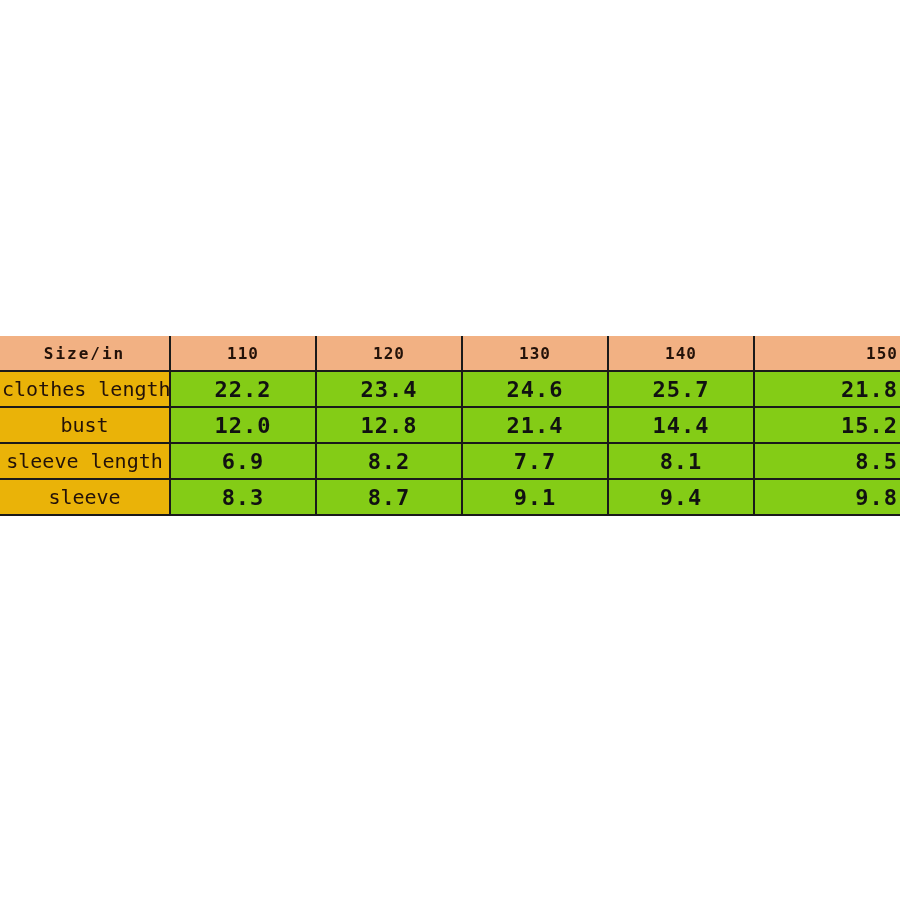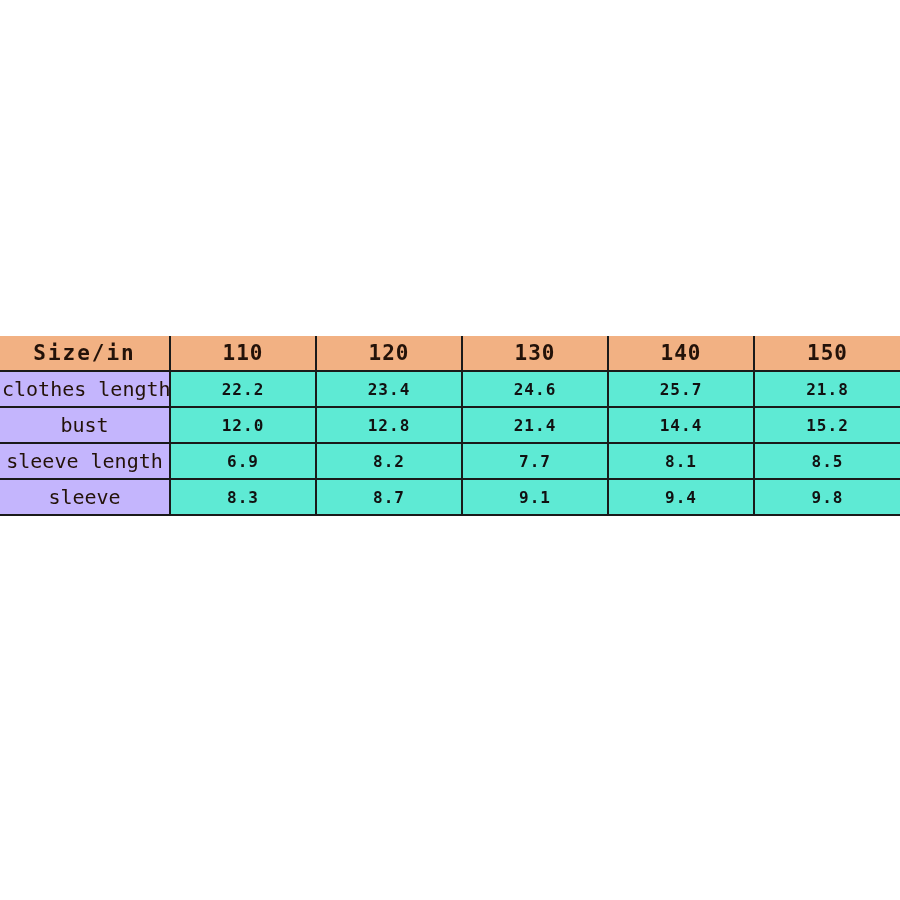--- a/index.html
+++ b/index.html
@@ -33,47 +33,47 @@
     text-align: center;
     vertical-align: middle;
     height: 34px;
     padding: 0 2px;
     white-space: nowrap;
     overflow: hidden;
   }
 
   
   table.size-table tr > td:first-child { border-left: none; }
-  table.size-table tr > td:last-child  { border-right: none; }
+  table.size-table tr > td:last-child  { border-right: none; text-align: right; }
   table.size-table tr:first-child > td { border-top: none; }
 
   
   .hdr-corner, .hdr-size {
     background: #f2b183;
     color: #231209;
     font-weight: bold;
-    font-size: 21px;
+    font-size: 16px;
     letter-spacing: 1px;
   }
   .hdr-corner { letter-spacing: 2px; }
 
   
   .row-label {
-    background: #c4b5fd;
+    background: #eab308;
     color: #231209;
     font-size: 20px;
     letter-spacing: 0px;
   }
 
   
   .data-cell {
-    background: #5eead4;
+    background: #84cc16;
     color: #111111;
     font-weight: bold;
-    font-size: 16px;
+    font-size: 22px;
     letter-spacing: 1px;
   }
 
   .col-label { width: 170px; }
   .col-size  { width: 146px; }
 </style>
 </head>
 <body>
 
 <div id="size-chart-wrap">

